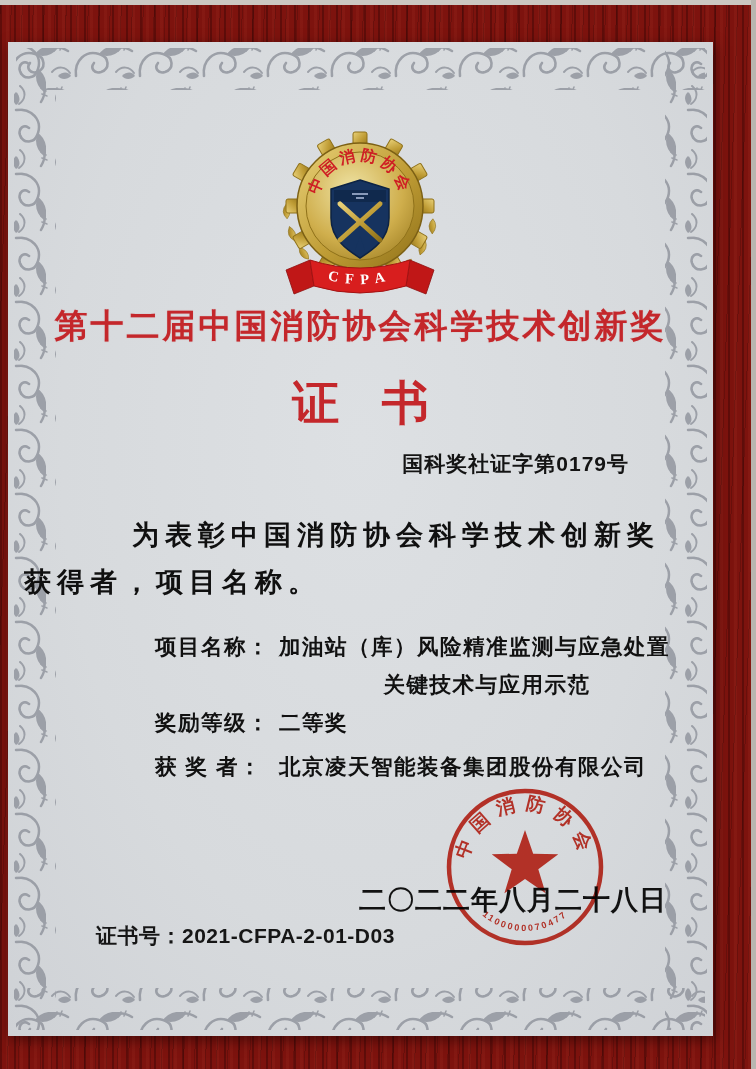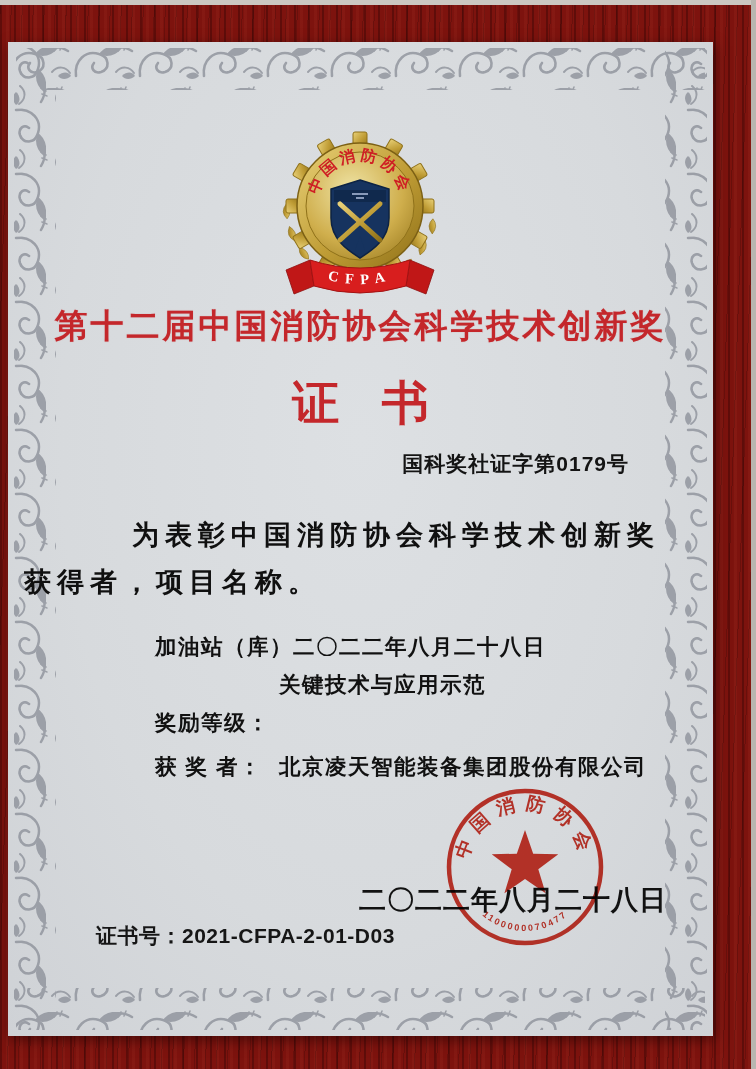--- a/index.html
+++ b/index.html
@@ -40,21 +40,21 @@
     position:absolute;top:450px;left:70px;width:600px;
     color:#101010;font-size:27px;letter-spacing:6px;line-height:47px;
     font-family:"DejaVu Serif", serif;font-weight:bold;
     text-indent:2em;
     margin-top:19px;
   }
   .fields{position:absolute;top:586px;left:147px;width:540px;color:#111;}
   .row{display:flex;align-items:baseline;font-size:21.5px;font-weight:bold;letter-spacing:1.5px;line-height:38px;}
   .row .label{width:124px;flex:0 0 auto;}
   .row .value{flex:1;}
-  .cont-line{margin-left:124px;font-size:21.5px;font-weight:bold;letter-spacing:1.5px;line-height:38px;}
+  .cont-line{margin-left:124px;font-size:21.5px;font-weight:bold;letter-spacing:1.5px;line-height:38px;text-align:center;}
   .row.winner{margin-top:6px;justify-content:space-between;}
   .seal{position:absolute;left:428px;top:739px;width:178px;height:178px;mix-blend-mode:multiply;opacity:.93;}
   .issue-date{
     position:absolute;top:840px;left:338px;width:334px;text-align:center;
     color:#111;font-size:27px;font-weight:bold;letter-spacing:1px;
     font-family:"DejaVu Serif", serif;
   }
   .certno{
     position:absolute;top:880px;left:88px;
     color:#161616;font-size:21px;font-weight:bold;letter-spacing:.5px;
@@ -173,25 +173,27 @@
   <div class="doc-type">证书</div>
   <div class="serial-note">国科奖社证字第0179号</div>
 
   <div class="body-text">
     <span>为表彰中国消防协会科学技术创新奖</span><br>
     <span style="margin-left:-2em;">获得者，项目名称。</span>
   </div>
 
   <div class="fields">
     <div class="row">
-      <span class="value">加油站（库）二〇二二年八月二十八日</span>
+      <span class="label">项目名称：</span>
+      <span class="value">加油站（库）风险精准监测与应急处置</span>
     </div>
     <div class="cont-line">关键技术与应用示范</div>
     <div class="row">
       <span class="label">奖励等级：</span>
+      <span class="value">二等奖</span>
     </div>
     <div class="row winner">
       <span class="label">获 奖 者：</span>
       <span class="value">北京凌天智能装备集团股份有限公司</span>
     </div>
   </div>
 
   <div class="issue-date">二〇二二年八月二十八日</div>
 
   <svg class="seal" viewBox="0 0 178 178" aria-hidden="true">

